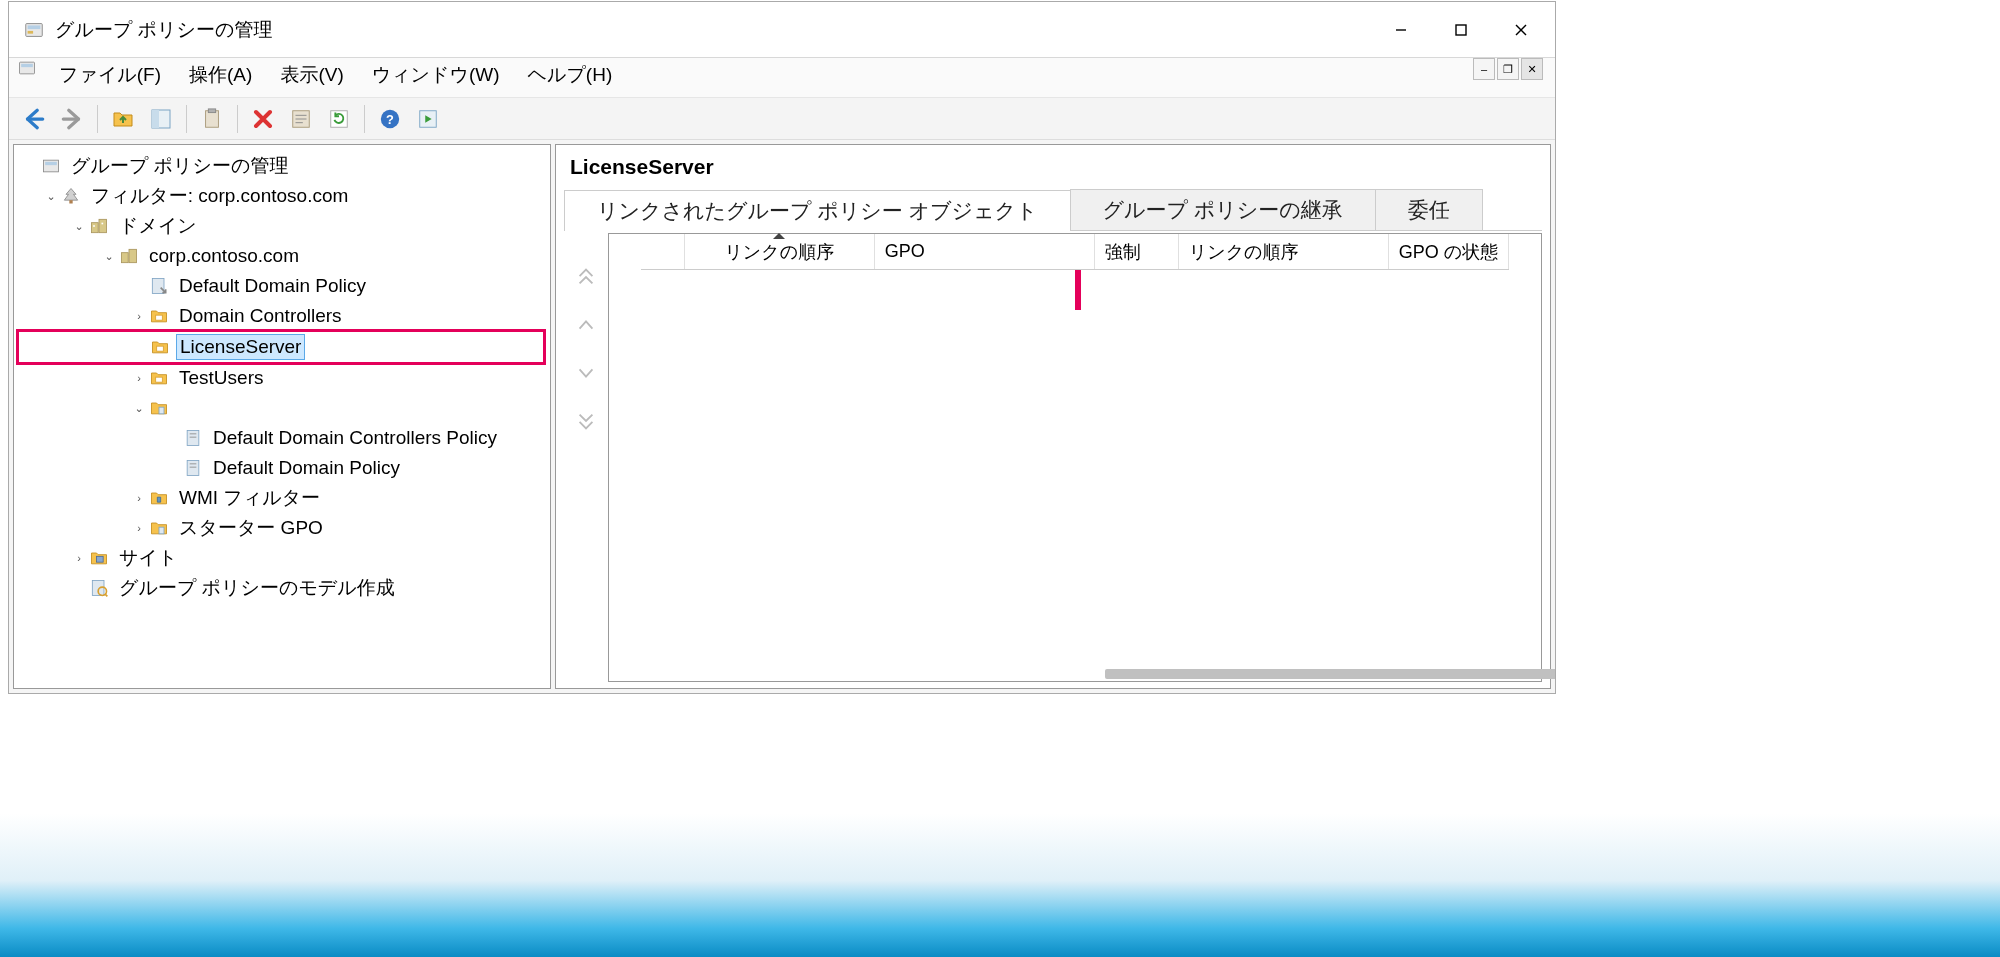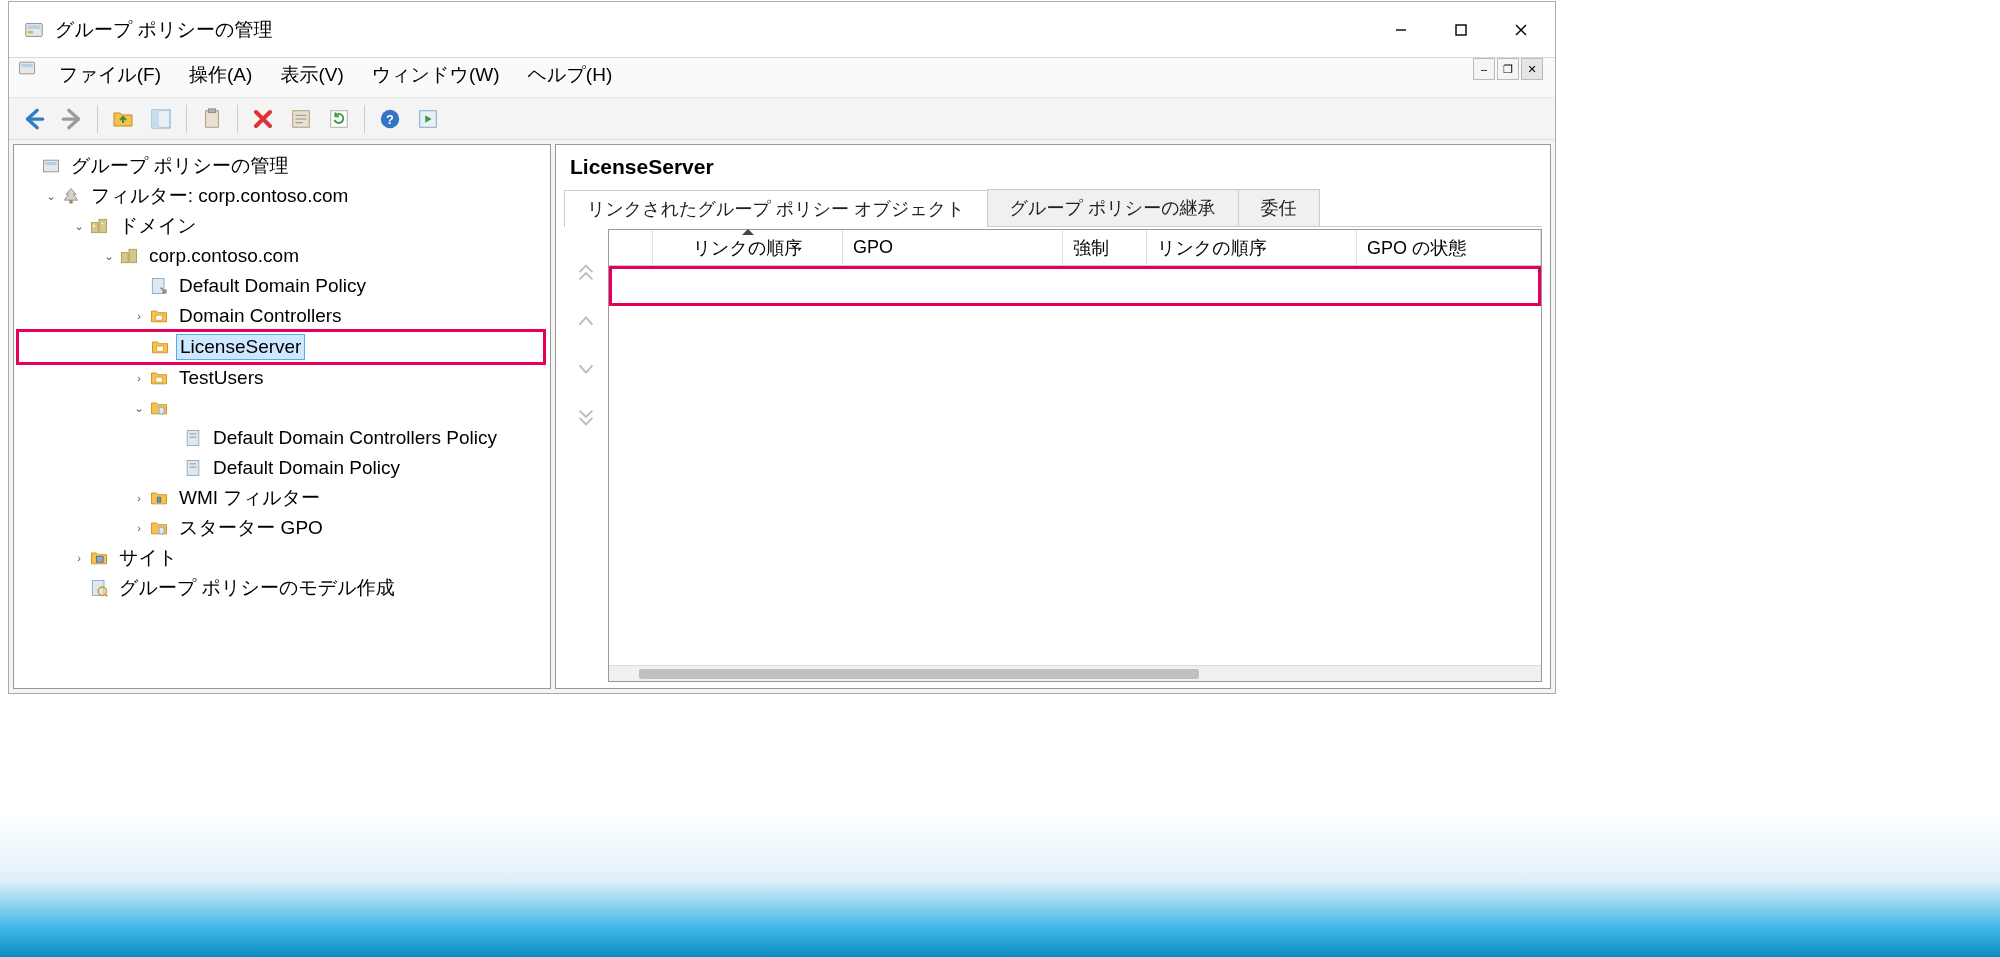--- a/index.html
+++ b/index.html
@@ -190,22 +190,22 @@
   font-size: 21px;
   font-weight: bold;
   padding: 4px 6px;
 }
 .tab-strip {
   display: flex;
   margin-top: 6px;
   border-bottom: 1px solid #ccc;
 }
 .tab {
-  padding: 6px 22px;
-  font-size: 18px;
+  padding: 6px 32px;
+  font-size: 21px;
   color: #222;
   background: #f0f0f0;
   border: 1px solid #ccc;
   border-bottom: none;
   margin-right: -1px;
 }
 .tab.active {
   background: #fff;
   position: relative;
   top: 1px;
@@ -232,20 +232,21 @@
   align-items: center;
   justify-content: center;
   color: #aaa;
 }
 .table-container {
   flex: 1;
   border: 1px solid #999;
   display: flex;
   flex-direction: column;
   position: relative;
+  align-items: center;
 }
 .table-header {
   display: flex;
   height: 36px;
   background: #fff;
   border-bottom: 1px solid #ccc;
 }
 .th {
   border-right: 1px solid #e0e0e0;
   padding: 6px 10px;

